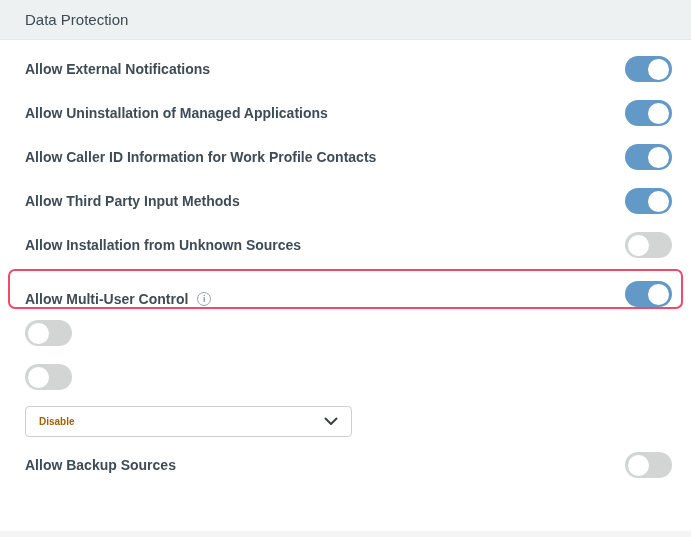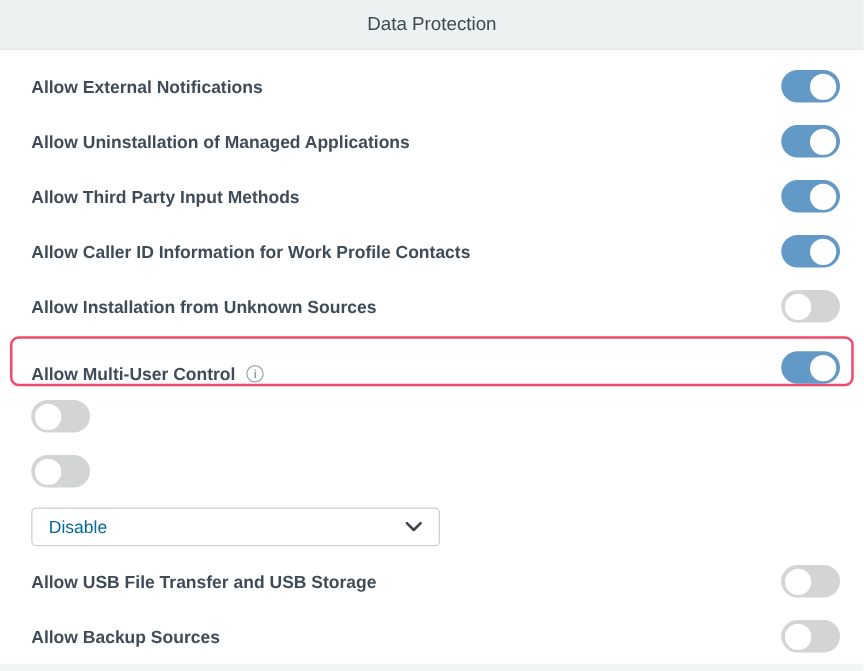--- a/index.html
+++ b/index.html
@@ -22,21 +22,20 @@
     position: relative;
     overflow: hidden;
   }
   .section-header {
     height: 40px;
     background: var(--header-bg);
     border-bottom: 1px solid #e4e8e9;
     display: flex;
     align-items: center;
     padding: 0 25px;
-    justify-content: center;
   }
   .section-header-title {
     font-size: 15px;
     color: #3b4a54;
     font-weight: 400;
   }
   .settings-list { padding-top: 7px; }
   .setting-row {
     height: 44px;
     display: flex;
@@ -106,22 +105,23 @@
     border-radius: 4px;
     background: #fff;
     display: flex;
     align-items: center;
     justify-content: space-between;
     padding: 0 13px;
     cursor: pointer;
     flex: none;
   }
   .select-value {
-    font-size: 14px;
-    color: #0369a1;
+    font-size: 10px;
+    color: #a16207;
+    font-weight: bold;
   }
   .chevron-down { display: block; }
   .bottom-strip {
     position: absolute;
     left: 0; right: 0; bottom: 0;
     height: 6px;
     background: #f3f5f5;
   }
 </style>
 </head>
@@ -148,31 +148,31 @@
       <span class="setting-label">Allow Uninstallation of Managed Applications</span>
 
     </div>
     <div class="toggle on">
       <span class="knob"></span>
     </div>
 
   </div>
       <div class="setting-row">
     <div class="label-wrap">
+      <span class="setting-label">Allow Caller ID Information for Work Profile Contacts</span>
+
+    </div>
+    <div class="toggle on">
+      <span class="knob"></span>
+    </div>
+
+  </div>
+      <div class="setting-row">
+    <div class="label-wrap">
       <span class="setting-label">Allow Third Party Input Methods</span>
-
-    </div>
-    <div class="toggle on">
-      <span class="knob"></span>
-    </div>
-
-  </div>
-      <div class="setting-row">
-    <div class="label-wrap">
-      <span class="setting-label">Allow Caller ID Information for Work Profile Contacts</span>
 
     </div>
     <div class="toggle on">
       <span class="knob"></span>
     </div>
 
   </div>
       <div class="setting-row">
     <div class="label-wrap">
       <span class="setting-label">Allow Installation from Unknown Sources</span>
@@ -209,30 +209,20 @@
 
     <div class="select-box">
       <span class="select-value">Disable</span>
       <svg class="chevron-down" width="14" height="9" viewBox="0 0 14 9">
         <polyline points="1.5,1.5 7,7 12.5,1.5" fill="none" stroke="#3b4148" stroke-width="2" stroke-linecap="round" stroke-linejoin="round"></polyline>
       </svg>
     </div>
   </div>
       <div class="setting-row">
     <div class="label-wrap">
-      <span class="setting-label">Allow USB File Transfer and USB Storage</span>
-
-    </div>
-    <div class="toggle off">
-      <span class="knob"></span>
-    </div>
-
-  </div>
-      <div class="setting-row">
-    <div class="label-wrap">
       <span class="setting-label">Allow Backup Sources</span>
 
     </div>
     <div class="toggle off">
       <span class="knob"></span>
     </div>
 
   </div>
     </div>
 

